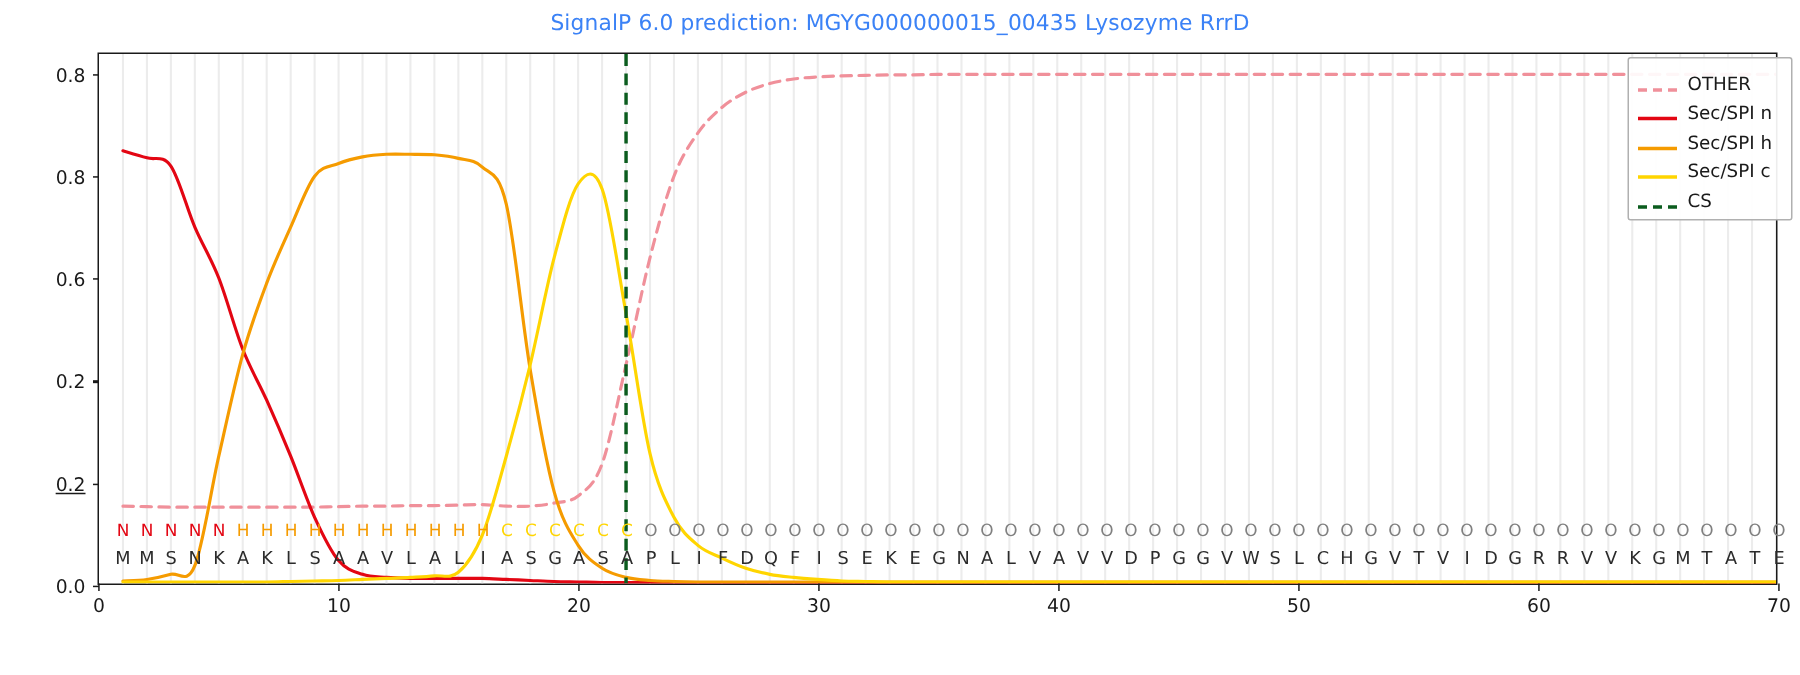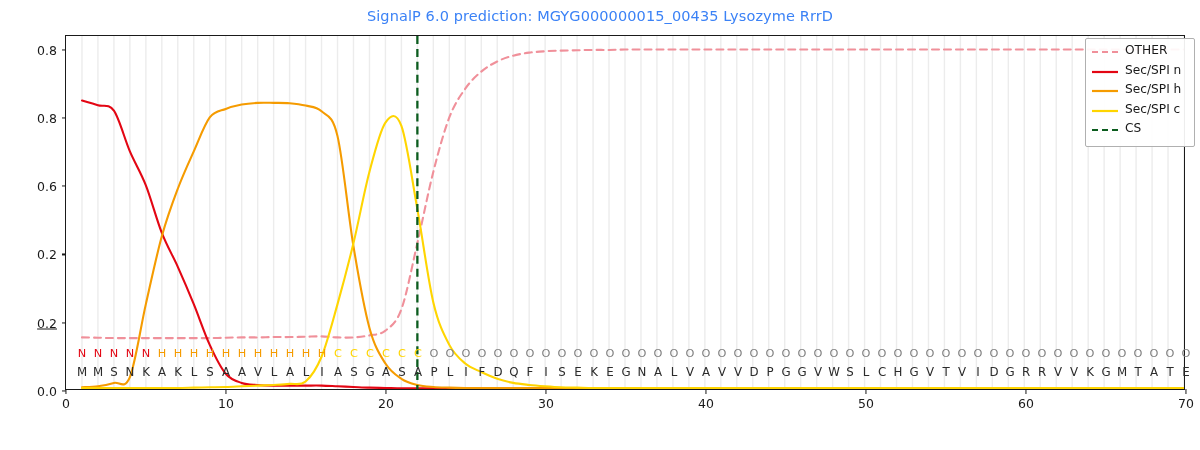--- a/index.html
+++ b/index.html
@@ -33,21 +33,21 @@
   .resrow span{position:absolute;transform:translateX(-50%);font-size:11.3px;
                text-align:center;white-space:nowrap;}
   .row-region{top:311px;}
   .row-seq{top:329px;}
   .row-seq span{color:#2b2b2b;font-size:11.8px;}
 
   
   .legend{position:absolute;left:1085px;top:38px;width:110px;
           border:1px solid #b0b0b0;background:rgba(255,255,255,0.92);
           border-radius:2px;padding:4px 6px 5px 6px;box-sizing:border-box;}
-  .legrow{display:flex;align-items:flex-start;height:19.5px;}
+  .legrow{display:flex;align-items:flex-end;height:19.5px;}
   .legswatch{width:26px;height:12px;margin-right:7px;flex:0 0 26px;position:relative;}
   .legtext{font-size:12.2px;color:#1a1a1a;white-space:nowrap;}
 </style>
 </head>
 <body>
 
 <div id="root">
 
   <div class="title">SignalP 6.0 prediction: MGYG000000015_00435 Lysozyme RrrD</div>
 

